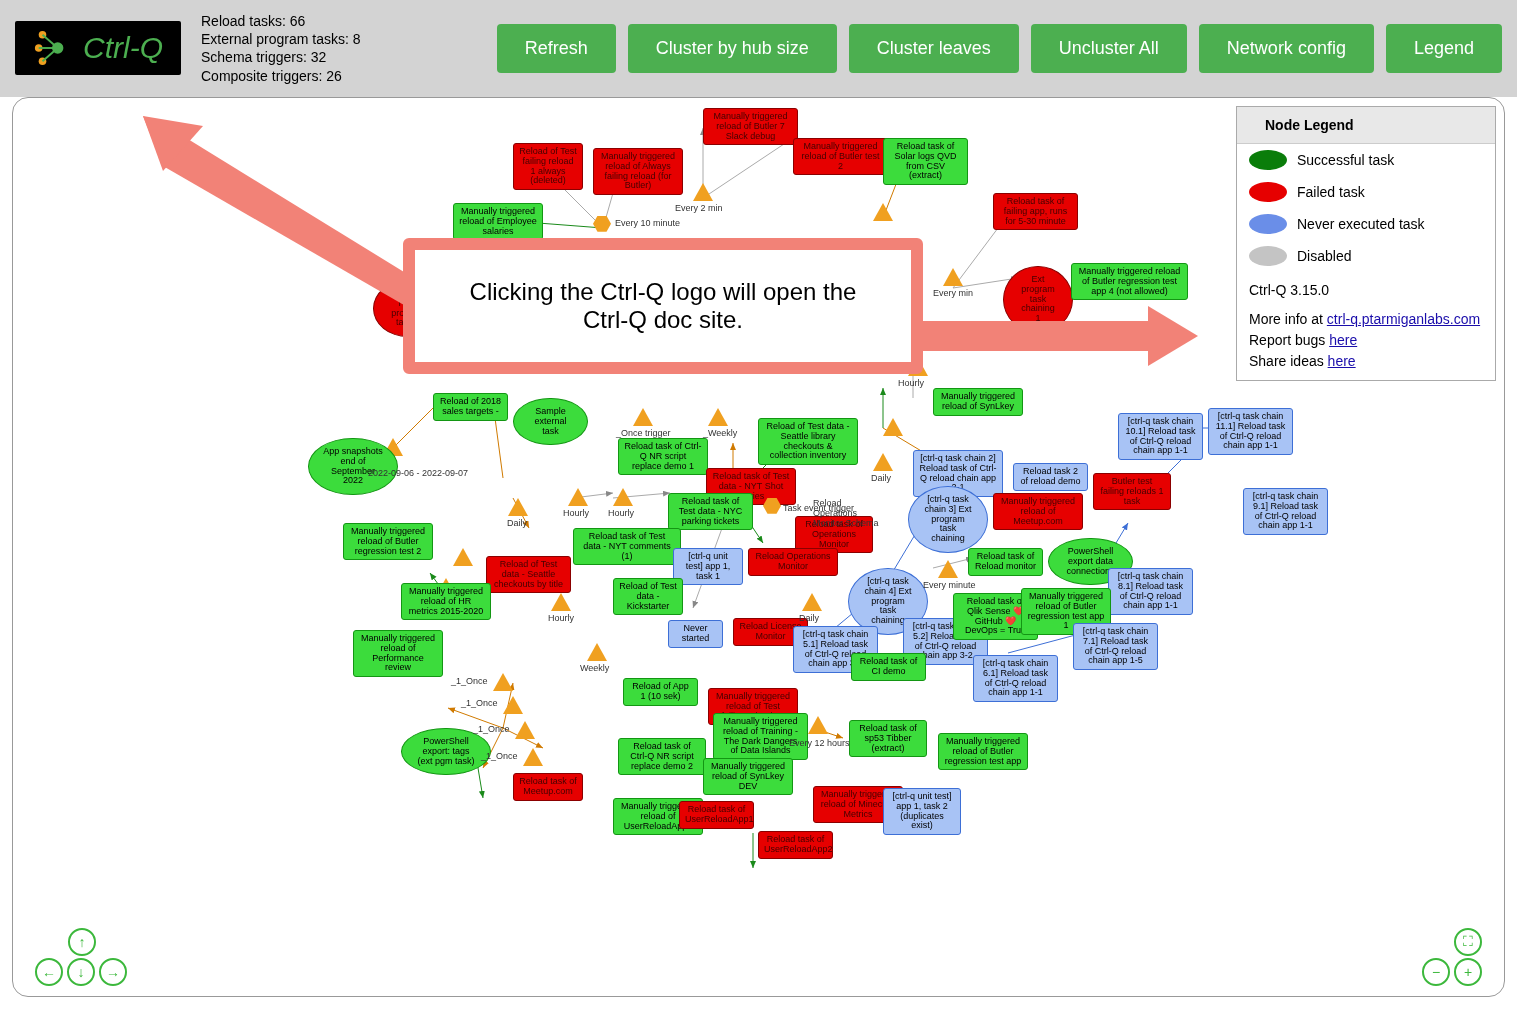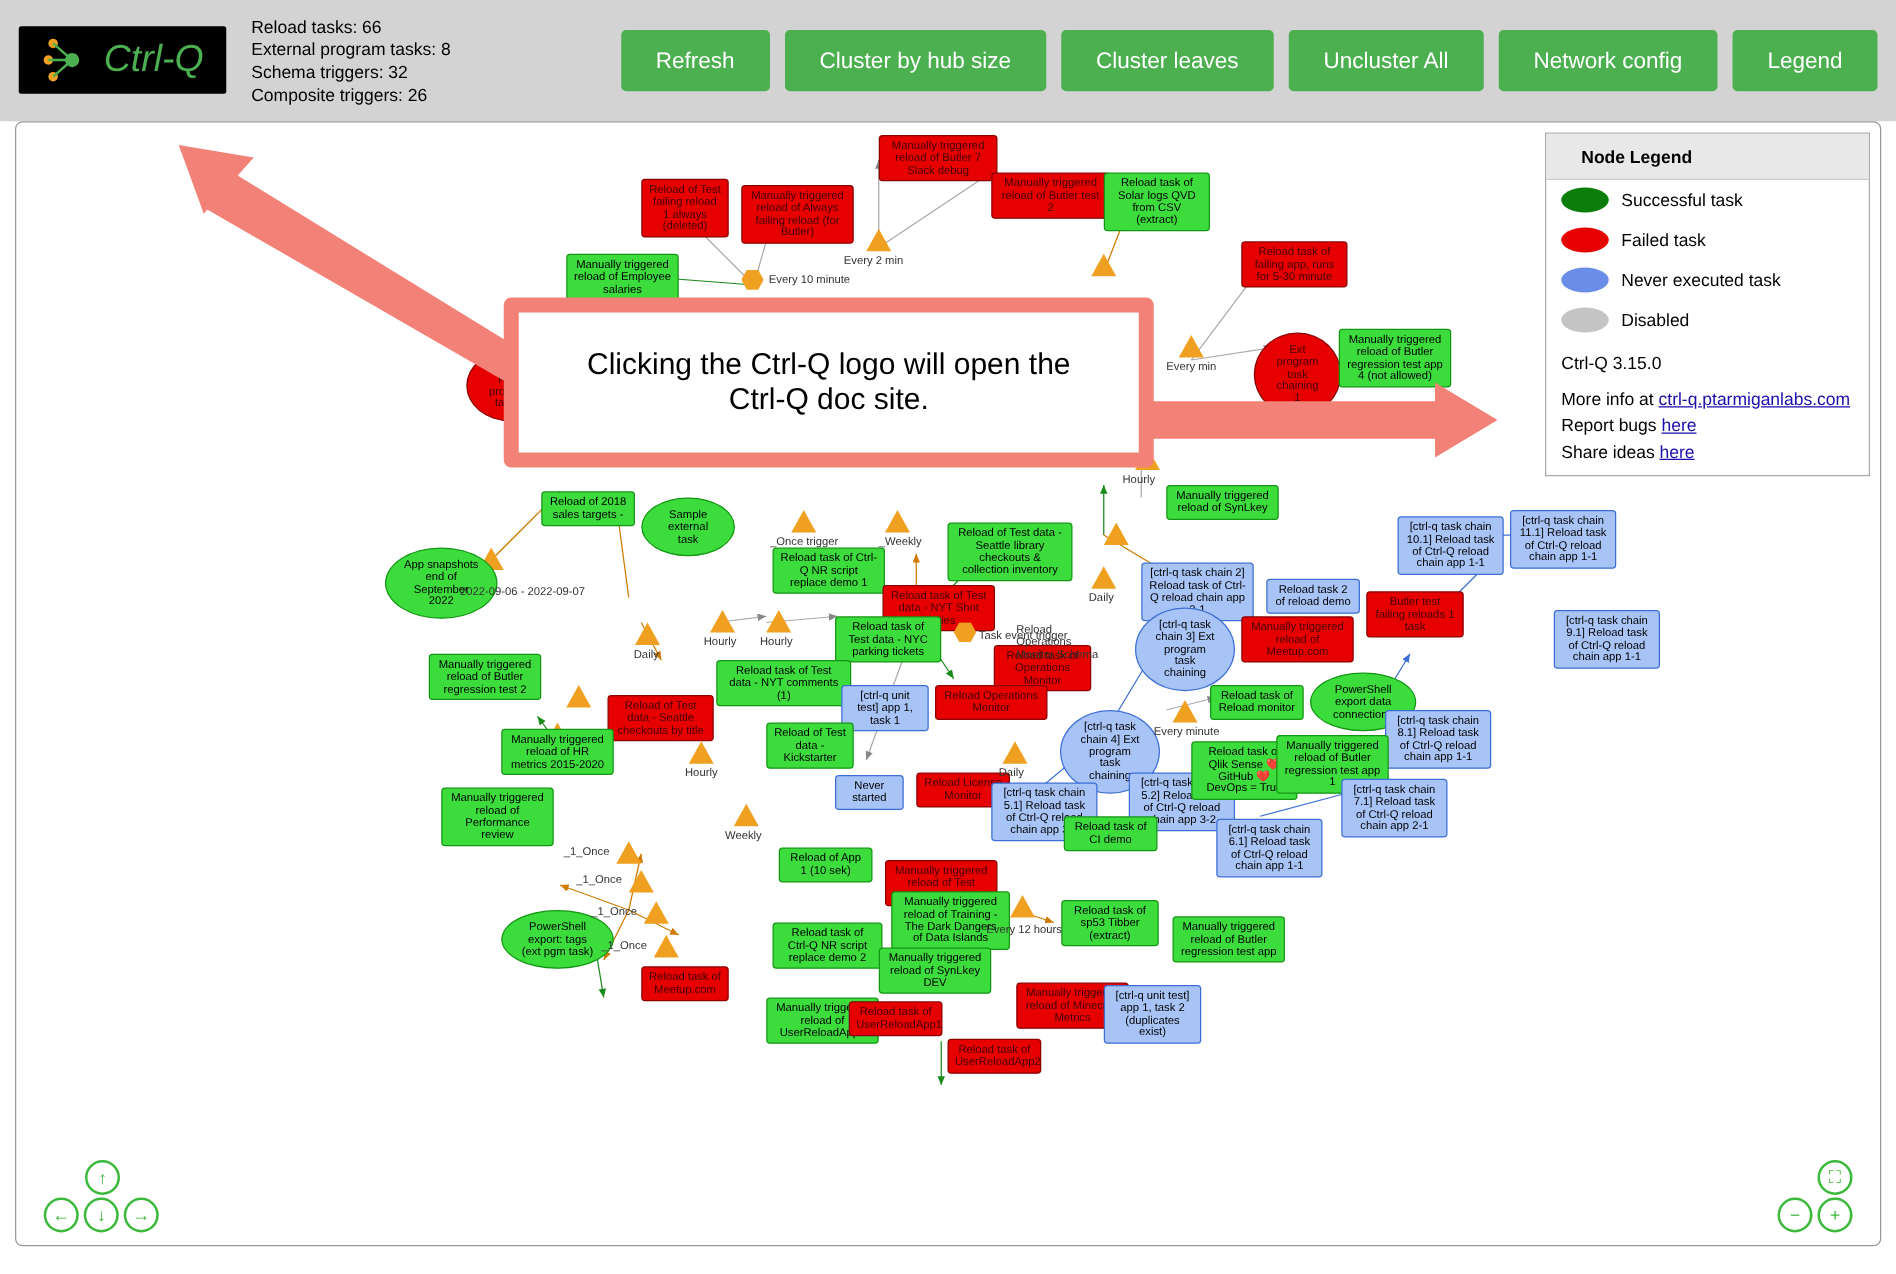--- a/index.html
+++ b/index.html
@@ -8,21 +8,21 @@
 
 .header { display: flex; align-items: center; padding: 12px 15px; background: #d3d3d3; gap: 20px; }
 .logo-box { background: #000; padding: 8px 18px; display: flex; align-items: center; gap: 12px; border-radius: 2px; cursor: pointer; }
 .logo-icon { width: 38px; height: 38px; position: relative; }
 .logo-text { color: #4CAF50; font-size: 30px; font-style: italic; font-weight: normal; }
 .stats { font-size: 14px; line-height: 1.3; flex: 1; }
 .buttons { display: flex; gap: 12px; }
 .btn { background: #4CAF50; color: #fff; border: none; padding: 14px 28px; font-size: 18px; border-radius: 4px; cursor: pointer; }
 
 
-.canvas-wrap { position: relative; margin: 0 12px 12px 12px; border: 1px solid #999; border-radius: 6px; height: 900px; background: #fff; overflow: hidden; }
+.canvas-wrap { position: relative; margin: 0 12px 12px 12px; border: 1px solid #999; border-radius: 16px; height: 900px; background: #fff; overflow: hidden; }
 .canvas { position: absolute; inset: 0; }
 
 
 .legend { position: absolute; top: 8px; right: 8px; width: 260px; background: #fff; border: 1px solid #aaa; font-size: 14px; }
 .legend-head { background: #e8e8e8; padding: 10px 28px; font-weight: bold; border-bottom: 1px solid #ccc; }
 .legend-row { display: flex; align-items: center; gap: 10px; padding: 6px 12px; }
 .swatch { width: 38px; height: 20px; border-radius: 50%; }
 .sw-green { background: #0a7d0a; }
 .sw-red { background: #e60000; }
 .sw-blue { background: #6a8ee8; }
@@ -154,21 +154,21 @@
     <div class="tri" style="top:85px;left:680px"></div>
     <div class="nodelabel" style="top:105px;left:662px">Every 2 min</div>
     <div class="node n-red" style="top:95px;left:980px;width:85px">Reload task of failing app, runs for 5-30 minute</div>
     <div class="node n-green" style="top:105px;left:440px;width:90px">Manually triggered reload of Employee salaries</div>
     <div class="hex" style="top:118px;left:580px"></div>
     <div class="nodelabel" style="top:120px;left:602px">Every 10 minute</div>
     <div class="tri" style="top:105px;left:860px"></div>
     <div class="tri" style="top:170px;left:930px"></div>
     <div class="nodelabel" style="top:190px;left:920px">Every min</div>
     <div class="node n-red ellipse" style="top:168px;left:990px;width:70px">Ext program task chaining 1</div>
-    <div class="node n-green" style="top:165px;left:1058px;width:90px">Manually triggered reload of Butler regression test app 4 (not allowed)</div>
+    <div class="node n-green" style="top:165px;left:1058px;width:117px">Manually triggered reload of Butler regression test app 4 (not allowed)</div>
     <div class="node n-red ellipse" style="top:182px;left:360px;width:70px">Node-RED program task 1</div>
     <div class="tri" style="top:260px;left:895px"></div>
     <div class="nodelabel" style="top:280px;left:885px">Hourly</div>
     <div class="node n-green" style="top:290px;left:920px;width:90px">Manually triggered reload of SynLkey</div>
     <div class="node n-green" style="top:295px;left:420px;width:75px">Reload of 2018 sales targets -</div>
     <div class="node n-green ellipse" style="top:300px;left:500px;width:75px">Sample external task</div>
     <div class="tri" style="top:310px;left:620px"></div>
     <div class="nodelabel" style="top:330px;left:603px">_Once trigger</div>
     <div class="tri" style="top:310px;left:695px"></div>
     <div class="nodelabel" style="top:330px;left:690px">_Weekly</div>
@@ -216,21 +216,21 @@
     <div class="node n-green" style="top:485px;left:388px;width:90px">Manually triggered reload of HR metrics 2015-2020</div>
     <div class="node n-green" style="top:480px;left:600px;width:70px">Reload of Test data - Kickstarter</div>
     <div class="node n-blue" style="top:522px;left:655px;width:55px">Never started</div>
     <div class="node n-red" style="top:520px;left:720px;width:75px">Reload License Monitor</div>
     <div class="tri" style="top:495px;left:789px"></div>
     <div class="nodelabel" style="top:515px;left:786px">Daily</div>
     <div class="node n-blue" style="top:528px;left:780px;width:85px">[ctrl-q task chain 5.1] Reload task of Ctrl-Q reload chain app 3-1</div>
     <div class="node n-blue" style="top:520px;left:890px;width:85px">[ctrl-q task chain 5.2] Reload task of Ctrl-Q reload chain app 3-2</div>
     <div class="node n-green" style="top:495px;left:940px;width:85px">Reload task of Qlik Sense ❤️ GitHub ❤️ DevOps = True</div>
     <div class="node n-green" style="top:490px;left:1008px;width:90px">Manually triggered reload of Butler regression test app 1</div>
-    <div class="node n-blue" style="top:525px;left:1060px;width:85px">[ctrl-q task chain 7.1] Reload task of Ctrl-Q reload chain app 2-1</div>
+    <div class="node n-blue" style="top:525px;left:1060px;width:85px">[ctrl-q task chain 7.1] Reload task of Ctrl-Q reload chain app 1-5</div>
     <div class="tri" style="top:495px;left:538px"></div>
     <div class="nodelabel" style="top:515px;left:535px">Hourly</div>
     <div class="node n-green" style="top:532px;left:340px;width:90px">Manually triggered reload of Performance review</div>
     <div class="tri" style="top:545px;left:574px"></div>
     <div class="nodelabel" style="top:565px;left:567px">Weekly</div>
     <div class="node n-green" style="top:555px;left:838px;width:75px">Reload task of CI demo</div>
     <div class="node n-blue" style="top:557px;left:960px;width:85px">[ctrl-q task chain 6.1] Reload task of Ctrl-Q reload chain app 1-1</div>
     <div class="tri" style="top:575px;left:480px"></div>
     <div class="nodelabel" style="top:578px;left:438px">_1_Once</div>
     <div class="tri" style="top:598px;left:490px"></div>

